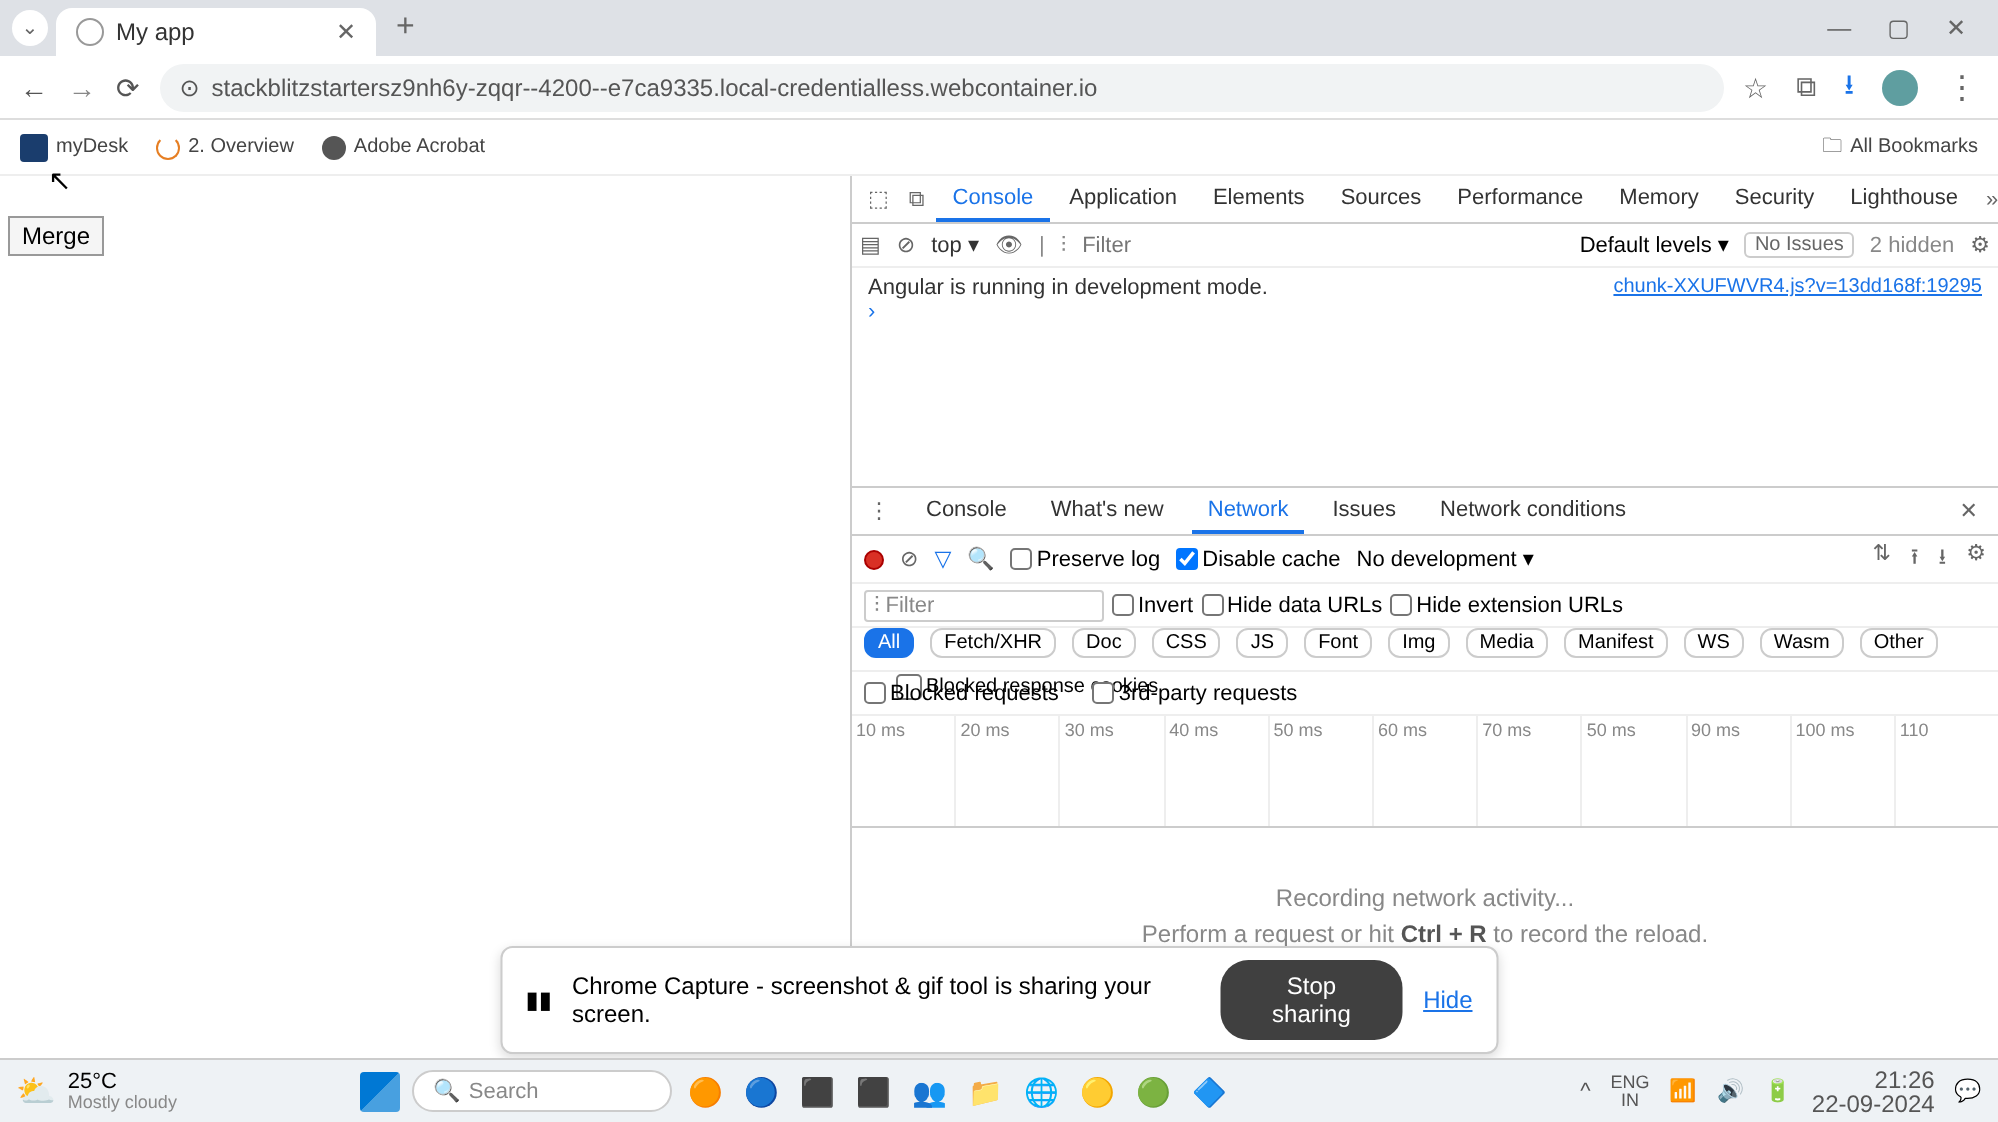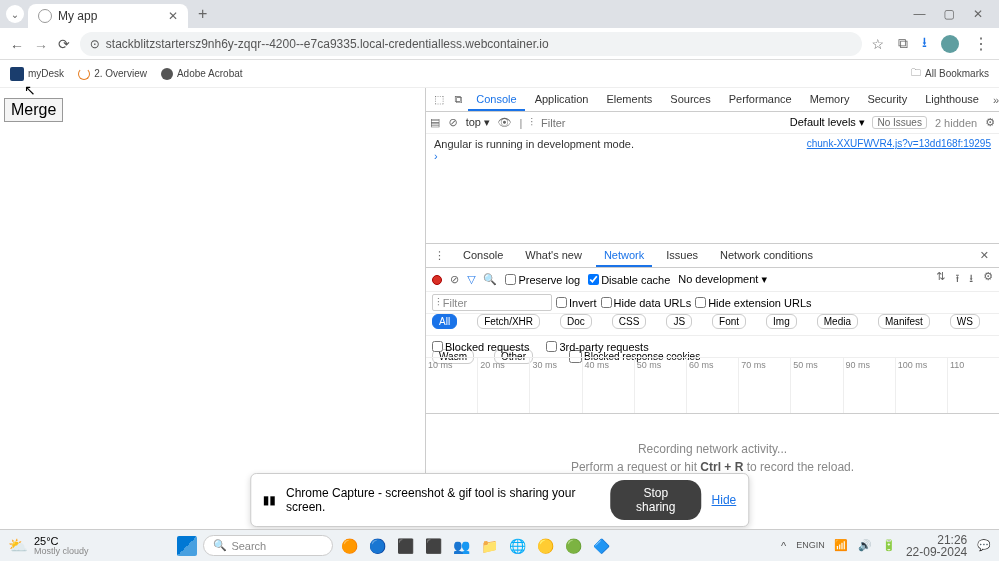--- a/index.html
+++ b/index.html
@@ -28,21 +28,21 @@
 
 .bookmarks { height: 28px; display: flex; align-items: center; padding: 0 10px; gap: 14px; border-bottom: 1px solid #eee; font-size: 10px; color: #444; }
 .bm-item { display: flex; align-items: center; gap: 4px; cursor: pointer; }
 .bm-icon { width: 14px; height: 14px; background: #1a3d6d; border-radius: 2px; }
 .bm-reload { width: 12px; height: 12px; border: 1.5px solid #e67e22; border-radius: 50%; border-top-color: transparent; }
 .bm-globe { width: 12px; height: 12px; background: #555; border-radius: 50%; }
 .all-bm { margin-left: auto; display: flex; align-items: center; gap: 4px; }
 
 
 .page { position: relative; height: 470px; }
-.merge-btn { position: absolute; top: 10px; left: 4px; border: 1px solid #999; background: #f5f5f5; padding: 2px 6px; font-size: 16px; cursor: pointer; }
+.merge-btn { position: absolute; top: 20px; left: 4px; border: 1px solid #999; background: #f5f5f5; padding: 2px 6px; font-size: 12px; cursor: pointer; }
 .cursor { position: absolute; top: -6px; left: 24px; font-size: 14px; }
 
 
 .devtools { position: absolute; right: 0; top: 0; width: 574px; height: 430px; background: #fff; border-left: 1px solid #ccc; display: flex; flex-direction: column; font-size: 11px; }
 .dt-tabs { display: flex; align-items: center; border-bottom: 1px solid #ccc; height: 24px; padding: 0 4px; gap: 2px; }
 .dt-icon { padding: 2px 4px; color: #666; cursor: pointer; }
 .dt-tab { padding: 4px 8px; color: #333; cursor: pointer; border-bottom: 2px solid transparent; }
 .dt-tab.active { color: #1a73e8; border-bottom: 2px solid #1a73e8; }
 .dt-right { margin-left: auto; display: flex; gap: 6px; align-items: center; }
 
@@ -64,21 +64,21 @@
 .net-toolbar { display: flex; align-items: center; height: 24px; border-bottom: 1px solid #eee; padding: 0 6px; gap: 8px; }
 .rec-dot { width: 10px; height: 10px; background: #d93025; border-radius: 50%; border: 1px solid #a00; }
 .net-check { display: flex; align-items: center; gap: 2px; font-size: 11px; }
 .net-check input { width: 11px; height: 11px; }
 .throttle { border: none; font-size: 11px; }
 .net-right { margin-left: auto; display: flex; gap: 10px; color: #666; }
 
 .net-filter-row { display: flex; align-items: center; height: 22px; border-bottom: 1px solid #eee; padding: 0 6px; gap: 4px; }
 .filter-box { border: 1px solid #ccc; border-radius: 2px; padding: 1px 4px; font-size: 11px; color: #888; width: 120px; display: flex; align-items: center; gap: 3px; }
 
-.type-filters { display: flex; align-items: center; height: 22px; border-bottom: 1px solid #eee; padding: 0 6px; gap: 20px; flex-wrap: wrap; }
+.type-filters { display: flex; align-items: center; height: 22px; border-bottom: 1px solid #eee; padding: 0 6px; gap: 8px; flex-wrap: wrap; }
 .type-chip { border: 1px solid #ccc; border-radius: 6px; padding: 1px 6px; font-size: 10px; cursor: pointer; }
 .type-chip.active { background: #1a73e8; color: #fff; border-color: #1a73e8; }
 .type-check { display: flex; align-items: center; gap: 2px; font-size: 10px; margin-left: 16px; }
 
 .more-checks { display: flex; align-items: center; height: 22px; border-bottom: 1px solid #eee; padding: 0 6px; gap: 17px; }
 
 .timeline { height: 56px; border-bottom: 1px solid #ccc; display: flex; font-size: 9px; color: #888; position: relative; }
 .timeline-col { flex: 1; border-right: 1px solid #eee; padding: 2px 0 0 2px; }
 
 .net-empty { flex: 1; display: flex; flex-direction: column; align-items: center; justify-content: center; color: #888; font-size: 12px; gap: 4px; }
@@ -93,21 +93,21 @@
 
 .taskbar { position: absolute; bottom: 0; left: 0; right: 0; height: 32px; background: #eef2f5; display: flex; align-items: center; padding: 0 8px; gap: 8px; border-top: 1px solid #ccc; font-size: 11px; }
 .weather { display: flex; align-items: center; gap: 6px; }
 .weather-icon { font-size: 16px; }
 .weather-txt { display: flex; flex-direction: column; line-height: 1; }
 .start-area { margin-left: auto; margin-right: auto; display: flex; align-items: center; gap: 6px; }
 .start-btn { width: 20px; height: 20px; background: linear-gradient(135deg,#0078d4 50%,#48a0e0 50%); border-radius: 2px; }
 .search-box { display: flex; align-items: center; gap: 4px; background: #fff; border: 1px solid #ccc; border-radius: 14px; padding: 3px 10px; width: 130px; }
 .task-icon { width: 22px; height: 22px; border-radius: 4px; display: flex; align-items: center; justify-content: center; font-size: 14px; }
 .tray { margin-left: auto; display: flex; align-items: center; gap: 10px; color: #555; }
-.lang { display: flex; flex-direction: row; line-height: 1; font-size: 9px; text-align: center; }
+.lang { display: flex; flex-direction: column; line-height: 1; font-size: 9px; text-align: center; }
 .clock { display: flex; flex-direction: column; line-height: 1; font-size: 12px; text-align: right; justify-content: space-between; }
 </style>
 </head>
 <body>
 
 <div class="tab-bar">
   <div class="tab-dropdown">⌄</div>
   <div class="tab">
     <span class="favicon"></span>
     <span class="tab-title">My app</span>

